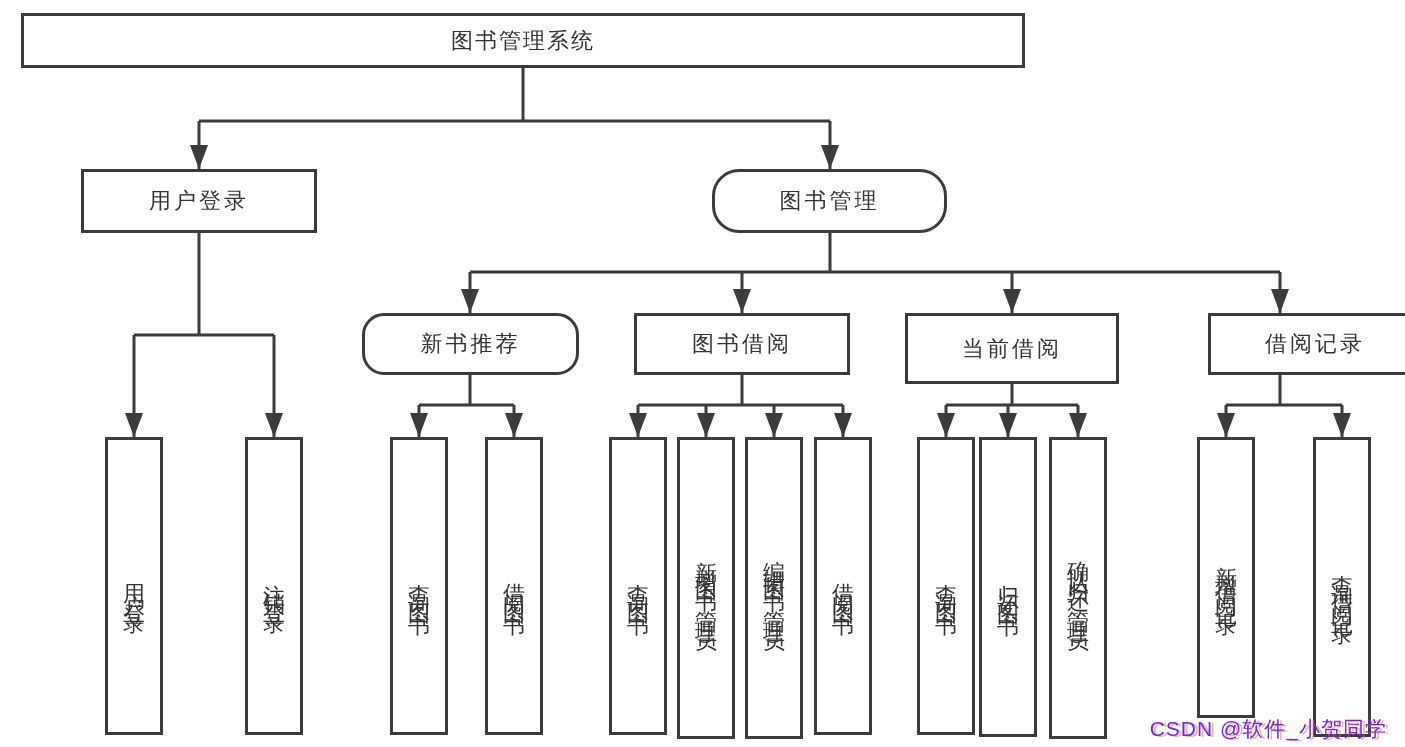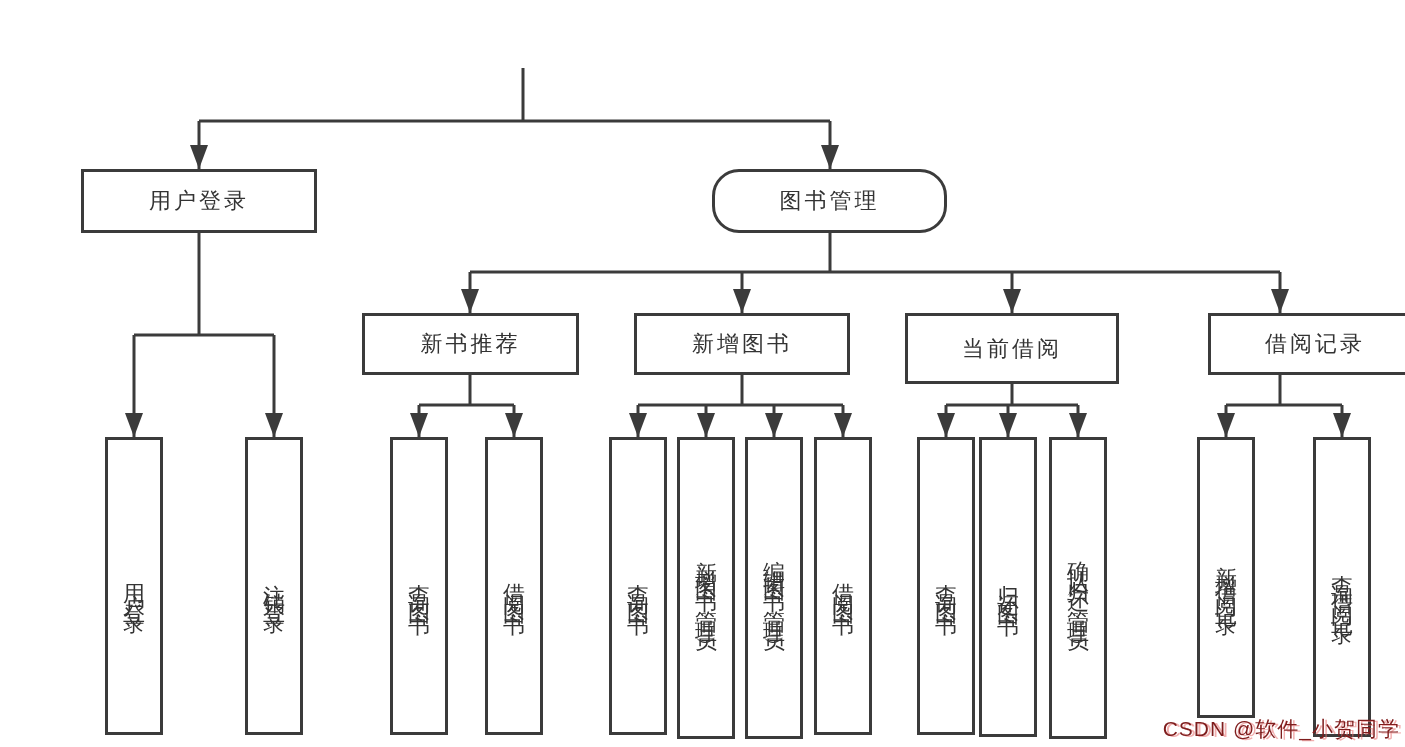--- a/index.html
+++ b/index.html
@@ -33,25 +33,25 @@
     writing-mode: vertical-rl;
     text-orientation: mixed;
     line-height: 1;
     letter-spacing: 10px;
     font-size: 22px;
     color: #333333;
     white-space: nowrap;
   }
   .watermark {
     position: absolute;
-    right: 5px;
+    right: 18px;
     bottom: 4px;
     font-size: 21px;
     letter-spacing: 1px;
-    color: #7f1d1d;
+    color: #6d28d9;
     text-shadow: 3px 1px 0 rgba(232, 112, 112, 0.55);
     z-index: 5;
     white-space: nowrap;
   }
 </style>
 </head>
 <body>
 
 <div class="stage">
 
@@ -117,26 +117,27 @@
       <use href="#ah" x="774" y="437"></use>
       <use href="#ah" x="843" y="437"></use>
       <use href="#ah" x="946" y="437"></use>
       <use href="#ah" x="1008" y="437"></use>
       <use href="#ah" x="1078" y="437"></use>
       <use href="#ah" x="1226" y="437"></use>
       <use href="#ah" x="1342" y="437"></use>
     </g>
   </svg>
 
+  <div class="node h root" style="left:21px; top:13px; width:1004px; height:55px;">图书管理系统</div>
 
   <div class="node h" style="left:81px; top:169px; width:236px; height:64px;">用户登录</div>
   <div class="node h" style="left:712px; top:169px; width:235px; height:64px;border-radius:27px;">图书管理</div>
 
-  <div class="node h" style="left:362px; top:313px; width:217px; height:62px;">新书推荐</div>
-  <div class="node h" style="left:634px; top:313px; width:216px; height:62px;">新增图书</div>
+  <div class="node h" style="left:362px; top:313px; width:217px; height:62px;border-radius:22px;">新书推荐</div>
+  <div class="node h" style="left:634px; top:313px; width:216px; height:62px;">图书借阅</div>
   <div class="node h" style="left:905px; top:313px; width:214px; height:71px;">当前借阅</div>
   <div class="node h" style="left:1173px; top:313px; width:214px; height:62px;margin-left:35px;">借阅记录</div>
 
   <div class="node" style="left:105px; top:437px; width:58px; height:298px;">
     <span class="vtext">用户登录</span>
   </div>
   <div class="node" style="left:245px; top:437px; width:58px; height:298px;">
     <span class="vtext">注销登录</span>
   </div>
 

